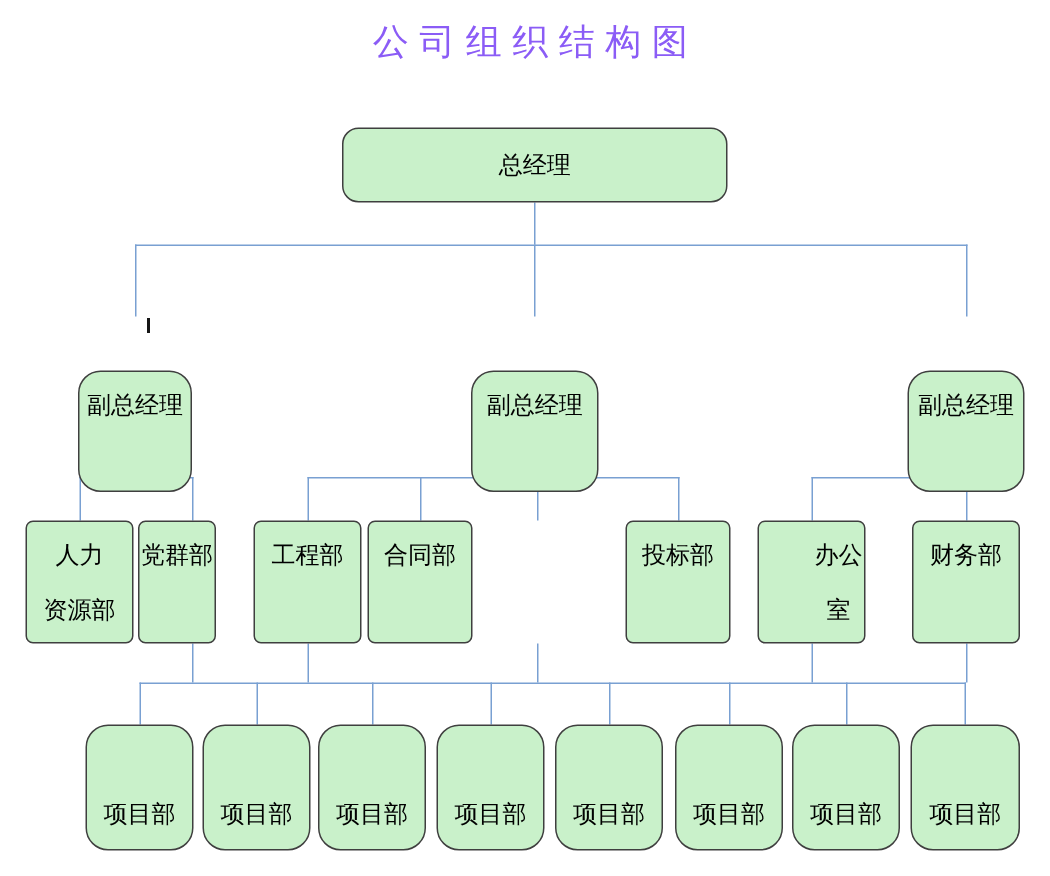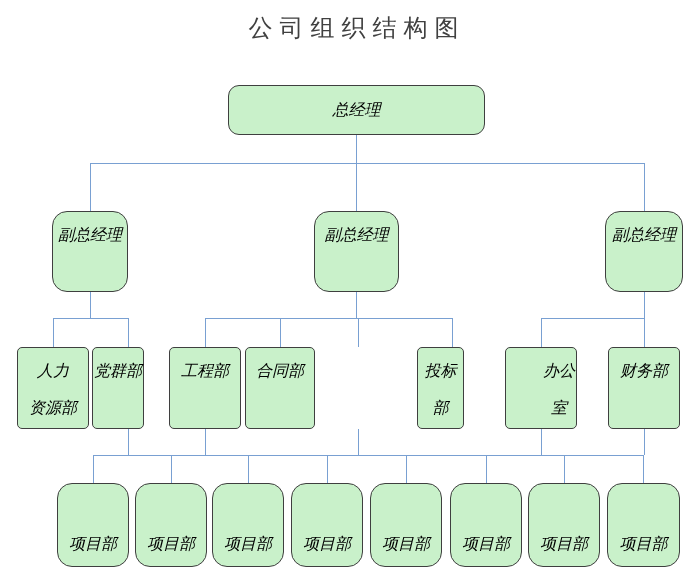--- a/index.html
+++ b/index.html
@@ -3,32 +3,32 @@
 <meta charset="utf-8">
 <style>
   html,body{margin:0;padding:0;background:#ffffff;}
   .canvas{
     position:relative;width:700px;height:584px;background:#ffffff;
     font-family:"Liberation Sans","DejaVu Sans",sans-serif;color:#000;
     overflow:hidden;
   }
   .chart-title{
     position:absolute;top:12px;left:0;width:700px;text-align:center;
-    font-size:24px;letter-spacing:7px;color:#404040;font-weight:500;
+    font-size:24px;letter-spacing:7px;color:#8b5cf6;font-weight:500;
     padding-left:14px;box-sizing:border-box;
   }
   .node{
     position:absolute;background:#c9f1ca;border:1.6px solid #3f3f3f;
-    box-sizing:border-box;text-align:center;font-size:16px;color:#000;font-style:italic;
+    box-sizing:border-box;text-align:center;font-size:16px;color:#000;
   }
   .node .lbl{white-space:pre-line;display:block;}
   .n-root{
     border-radius:11px;display:flex;align-items:center;justify-content:center;
   }
-  .n2{border-radius:15px;padding-top:8px;line-height:30px;}
+  .n2{border-radius:15px;padding-top:8px;line-height:30px;margin-top:36px;}
   .n3{border-radius:5px;padding-top:4px;line-height:37px;}
   .n4{
     border-radius:15px;display:flex;align-items:flex-end;justify-content:center;
     padding-bottom:12px;line-height:20px;
   }
   .line{position:absolute;background:#79a0d2;}
   .vl{width:1px;}
   .hl{height:1px;}
   .tick{position:absolute;width:2px;height:10px;background:#161616;}
 </style>
@@ -103,21 +103,21 @@
   </div>
   <div class="node n3" style="left:92px;top:347px;width:52px;height:82px;">
     <span class="lbl">党群部</span>
   </div>
   <div class="node n3" style="left:169px;top:347px;width:72px;height:82px;">
     <span class="lbl">工程部</span>
   </div>
   <div class="node n3" style="left:245px;top:347px;width:70px;height:82px;">
     <span class="lbl">合同部</span>
   </div>
-  <div class="node n3" style="left:417px;top:347px;width:47px;height:82px;">
+  <div class="node n3" style="left:417px;top:347px;width:70px;height:82px;">
     <span class="lbl">投标部</span>
   </div>
   <div class="node n3" style="left:505px;top:347px;width:72px;height:82px;padding-left:36px;">
     <span class="lbl">办公室</span>
   </div>
   <div class="node n3" style="left:608px;top:347px;width:72px;height:82px;">
     <span class="lbl">财务部</span>
   </div>
 
   <div class="node n4" style="left:57px;top:483px;width:72px;height:84px;">

